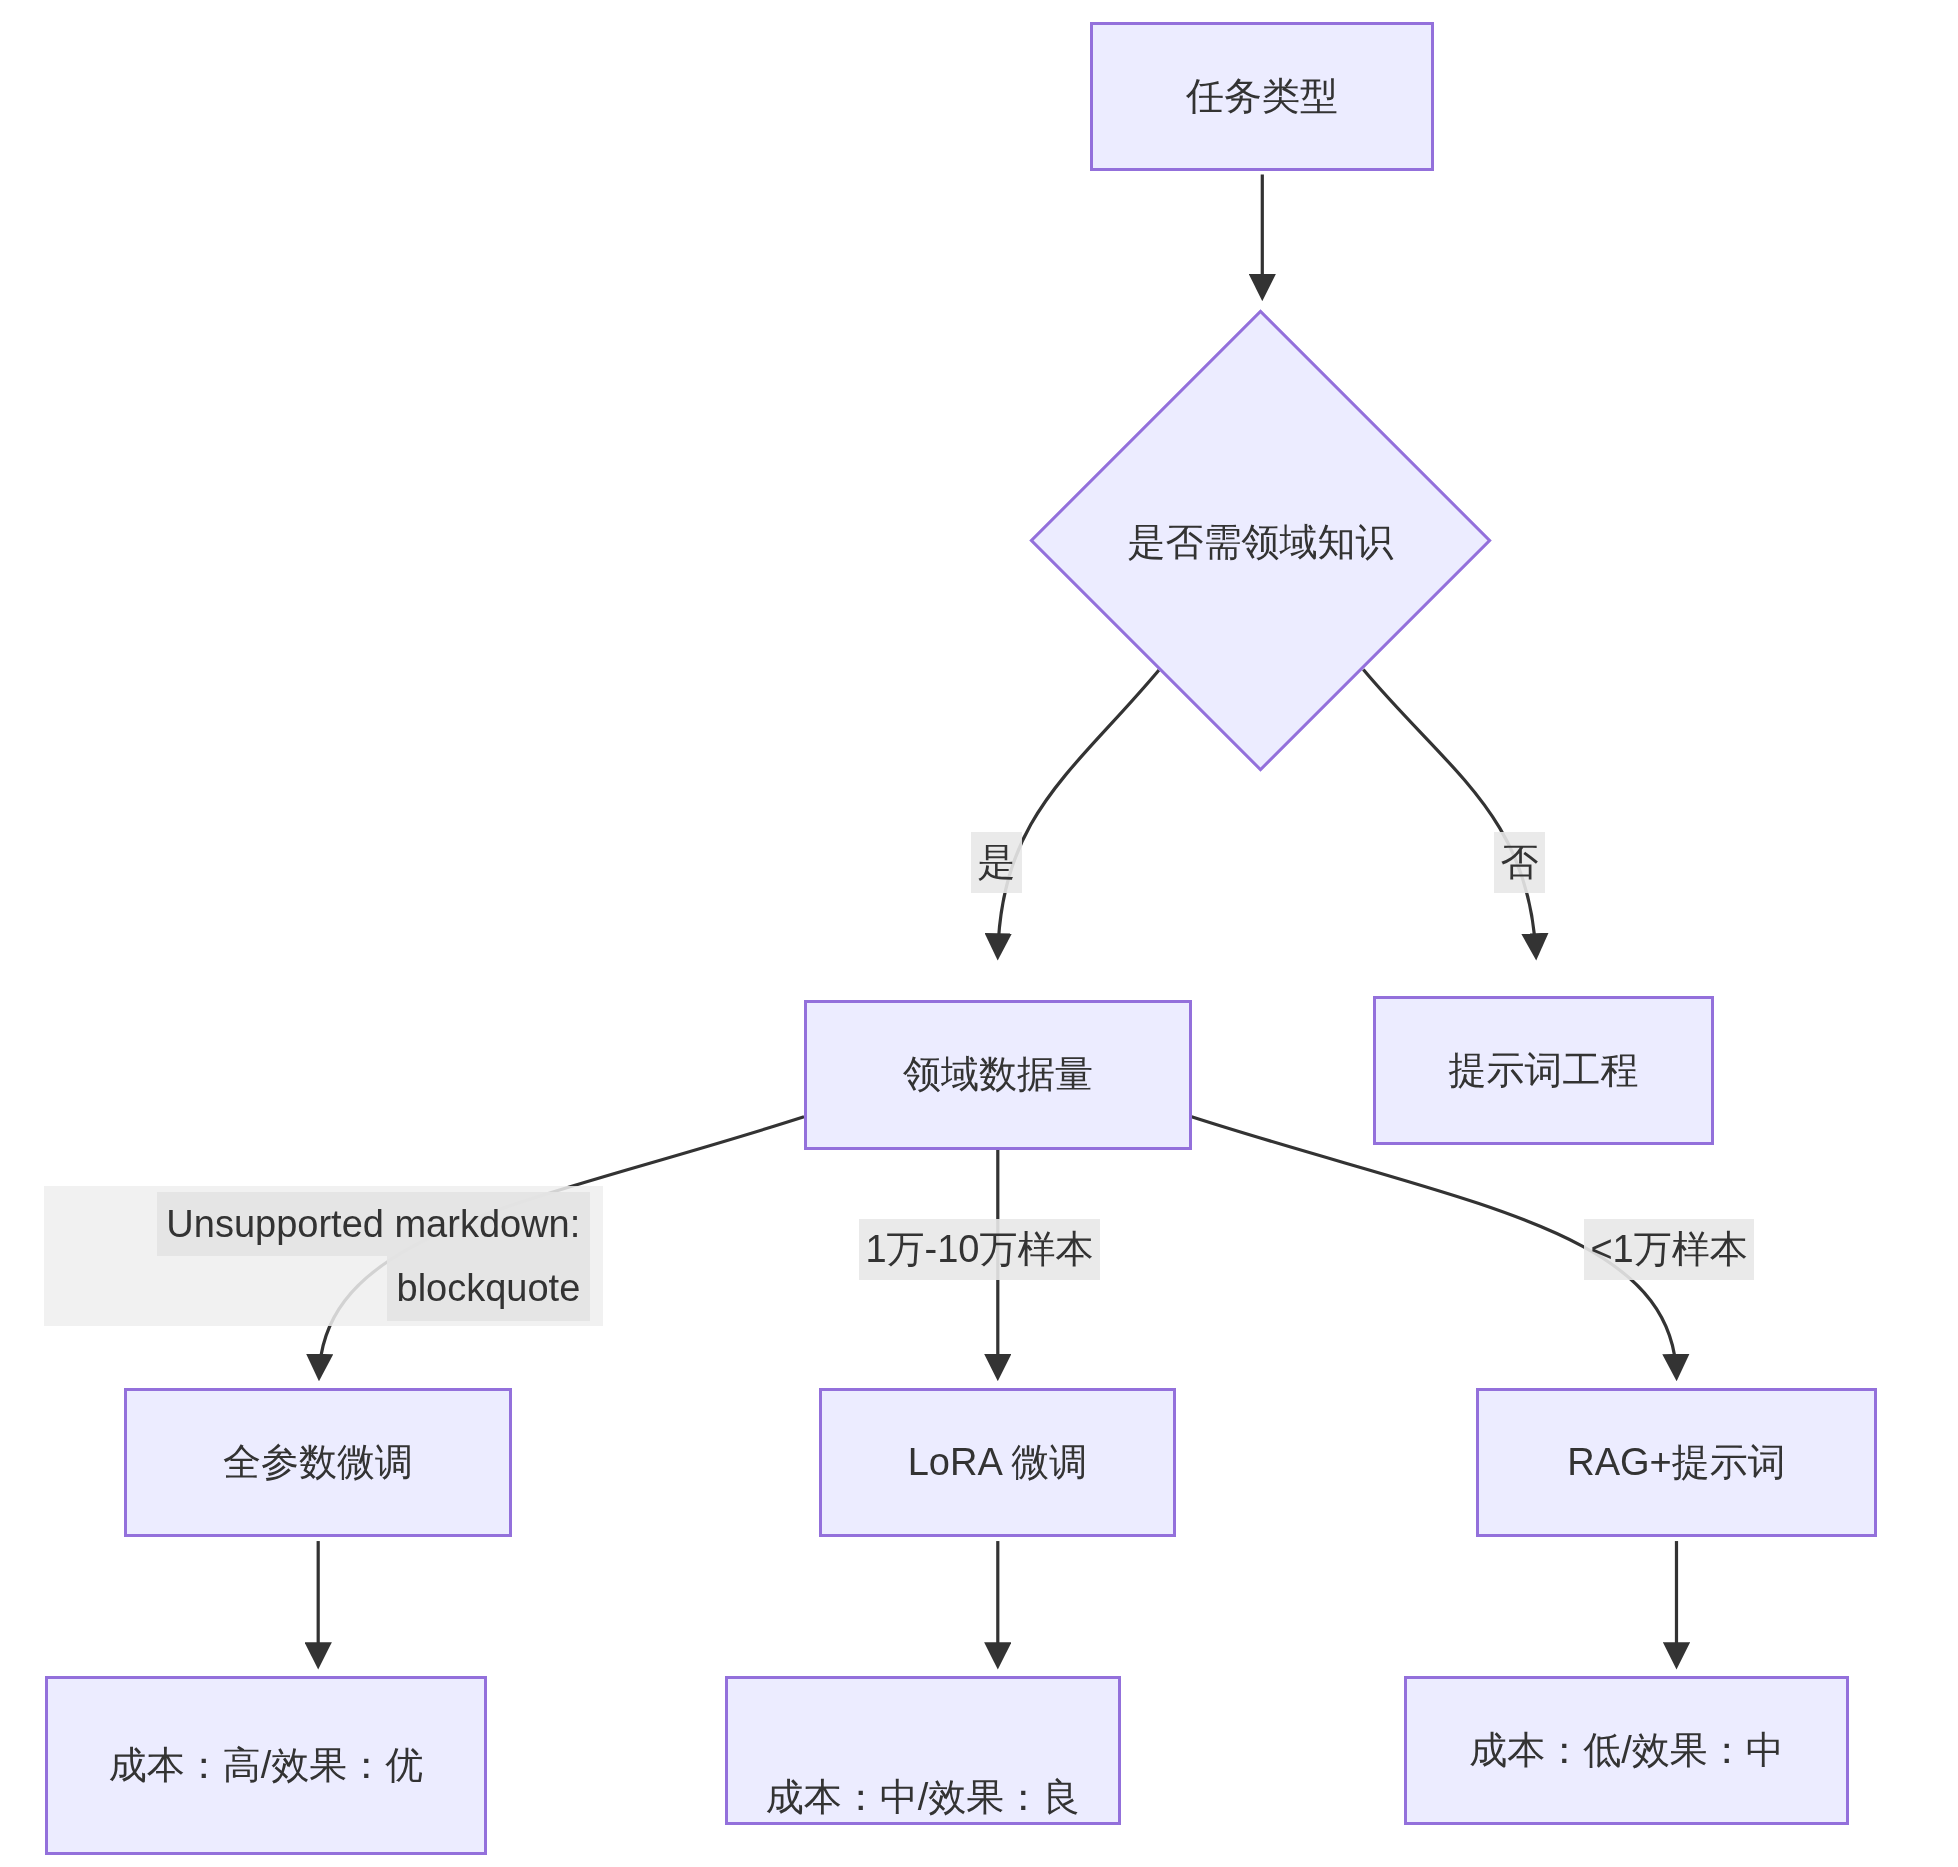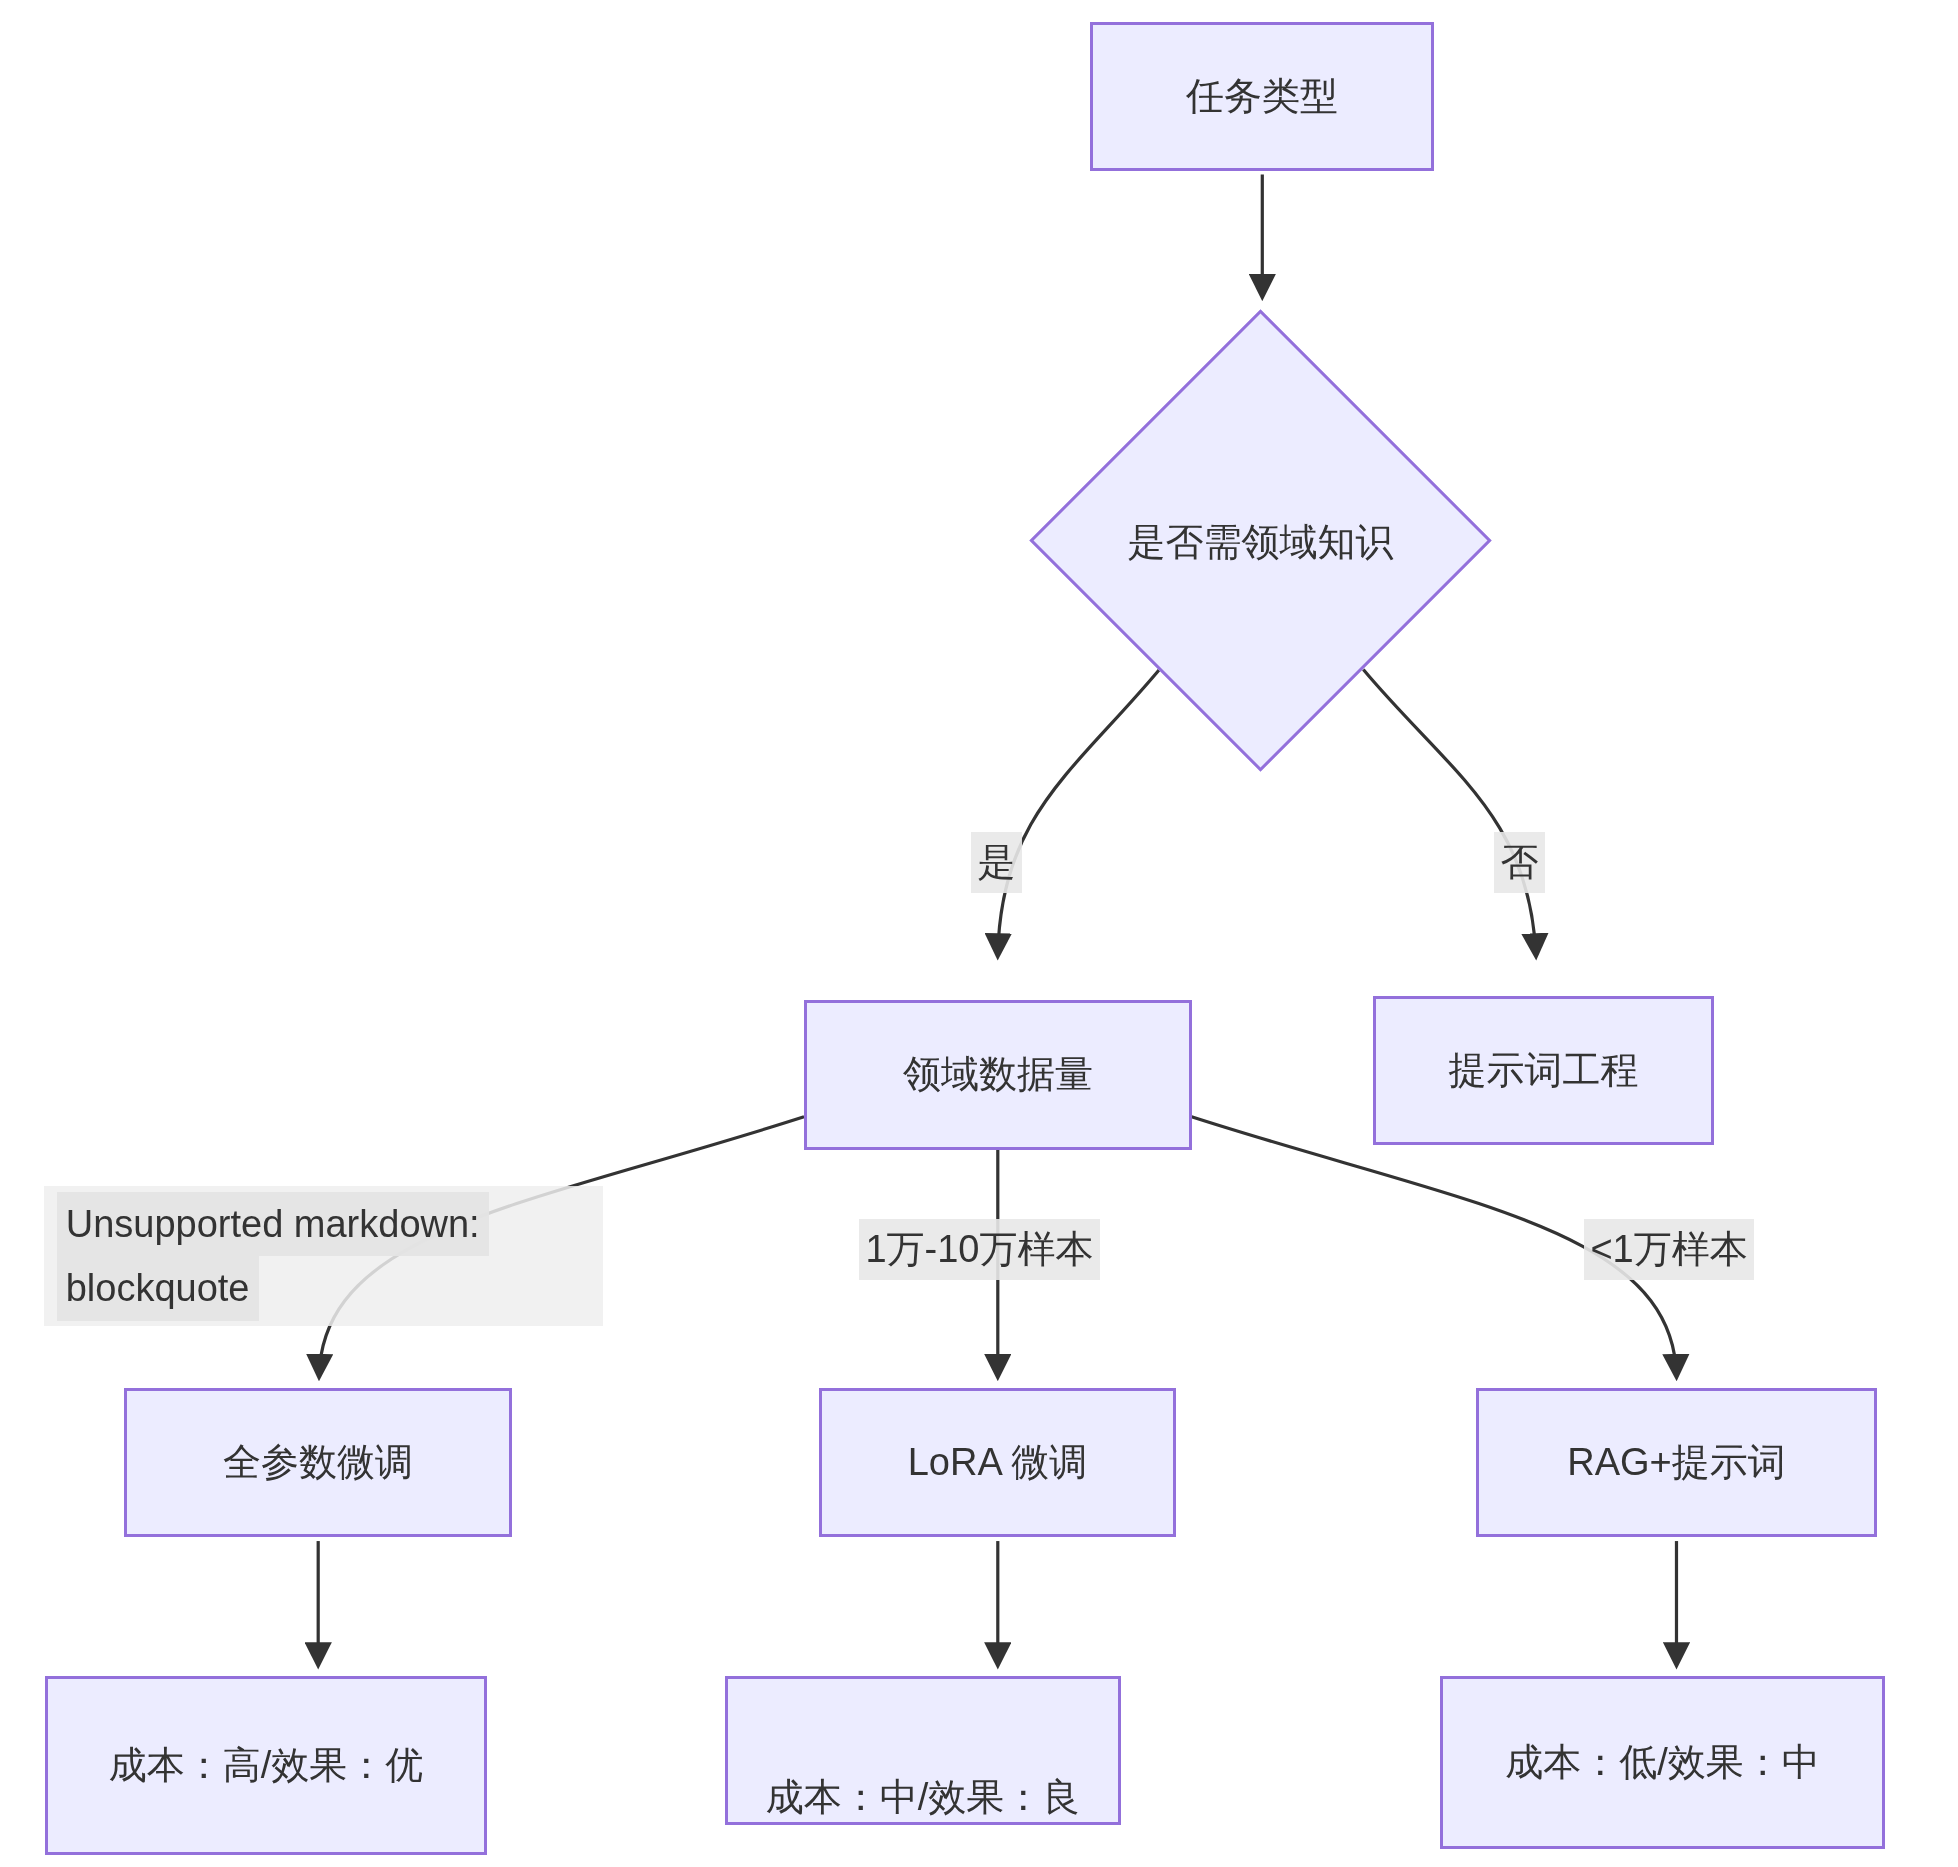--- a/index.html
+++ b/index.html
@@ -35,21 +35,21 @@
     position:absolute;
     background:rgba(232,232,232,0.9);
     font-size:38px;line-height:1.45;color:#333333;
     padding:2.8px 6.4px;
     white-space:nowrap;
   }
   .edge-label-block{
     position:absolute;
     background:rgba(238,238,238,0.85);
     font-size:38px;line-height:1.7;color:#333333;
-    text-align:left;
+    text-align:right;
     padding:5.5px 13px;
   }
   .edge-label-block .ln{
     background:rgba(228,228,228,0.95);
     padding:0 9.2px;
     display:inline-block;
   }
 </style>
 </head>
 <body>
@@ -105,21 +105,21 @@
   </div>
 
   <div class="node" style="left:29px;top:1676px;width:442px;height:179px;">
     <span>成本：高/效果：优</span>
   </div>
 
   <div class="node" style="left:709px;top:1676px;width:396px;height:149px;align-items:flex-end;">
     <span>成本：中/效果：良</span>
   </div>
 
-  <div class="node" style="left:1388px;top:1676px;width:445px;height:173px;margin-left:36px;">
+  <div class="node" style="left:1388px;top:1676px;width:445px;height:149px;">
     <span>成本：低/效果：中</span>
   </div>
 
   <div class="edge-label" style="left:955px;top:832px;">
     <span>是</span>
   </div>
 
   <div class="edge-label" style="left:1478px;top:832px;">
     <span>否</span>
   </div>

